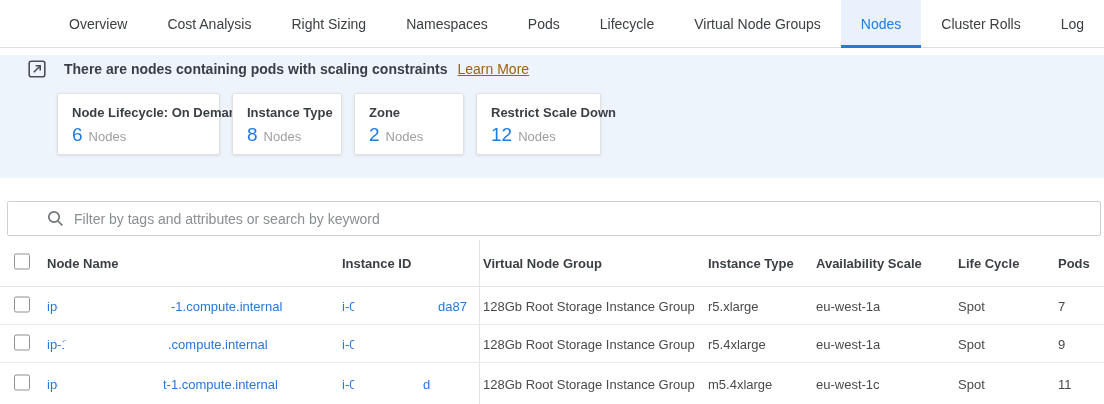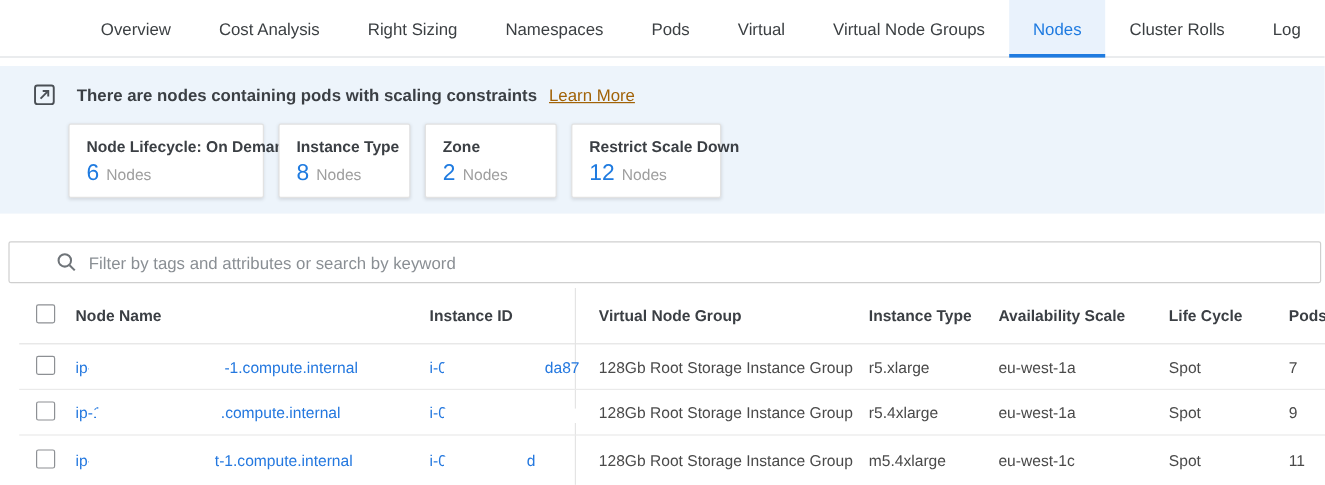--- a/index.html
+++ b/index.html
@@ -9,21 +9,21 @@
   
   .tabbar { display:flex; justify-content:flex-end; align-items:stretch;
             height:48px; border-bottom:1px solid #dcdfe3; background:#fff; }
   .tab { position:relative; display:flex; align-items:center; padding:0 20px;
          font-size:14px; color:#3c4043; cursor:pointer; white-space:nowrap; }
   .tab.active { background:#e9f2fc; color:#1f7be0; }
   .tab.active::after { content:""; position:absolute; left:0; right:0; bottom:-1px;
                        height:3px; background:#1f7be0; }
 
   
-  .banner { background:#edf4fb; height:123px; margin-top:7px; padding-top:13px; }
+  .banner { background:#edf4fb; height:123px; margin-top:7px; padding-top:3px; }
   .banner-msg { display:flex; align-items:center; padding-left:28px; height:22px; }
   .banner-icon { width:18px; height:18px; margin-right:18px; display:inline-flex; }
   .banner-text { font-size:14px; font-weight:700; color:#3b3f44; }
   .banner-link { font-size:14px; color:#a16207; text-decoration:underline;
                  margin-left:10px; cursor:pointer; }
   .cards { display:flex; margin:13px 0 0 57px; }
   .card { background:#fff; border:1px solid #e2e2e2; border-radius:2px;
           box-shadow:0 1px 3px rgba(0,0,0,.10); height:62px; margin-right:12px;
           padding:11px 14px 0 14px; }
   .card-title { font-size:13px; font-weight:700; color:#3b3f44; white-space:nowrap; }
@@ -34,21 +34,21 @@
   
   .filterbox { position:absolute; left:7px; top:201px; width:1094px; height:35px;
                border:1px solid #cfcfcf; border-radius:2px; background:#fff;
                display:flex; align-items:center;padding-left:26px; }
   .search-icon { margin:0 10px 0 13px; display:inline-flex; }
   .filterbox input { border:none; outline:none; flex:1; font-size:14px; color:#444;
                      font-family:"Liberation Sans", sans-serif; background:transparent; }
   .filterbox input::placeholder { color:#8a8f94; }
 
   
-  .table { position:absolute; left:0; top:240px; width:1104px; height:164px;padding-left:16px; }
+  .table { position:absolute; left:0; top:240px; width:1104px; height:164px; }
   .vsep { position:absolute; left:479px; top:0; width:1px; height:164px; background:#e4e4e4; }
   .trow { position:relative; width:1104px; }
   .thead { height:47px; border-bottom:1px solid #e3e3e3; }
   .tbody-row { height:38px; border-bottom:1px solid #eaeaea; }
   .tbody-row.last { height:41px; border-bottom:none; }
   .cell { position:absolute; top:50%; transform:translateY(-50%);
           font-size:13px; color:#4a4a4a; white-space:nowrap; }
   .thead .cell { font-weight:700; color:#3b3f44; }
   .c-check{left:14px}.c-name{left:47px; width:295px}.c-id{left:342px; width:137px}
   .c-vng{left:483px}.c-itype{left:708px}.c-az{left:816px}.c-life{left:958px}.c-pods{left:1058px}
@@ -60,21 +60,21 @@
 </style>
 </head>
 <body>
 
 <div class="tabbar">
   <div class="tab">Overview</div>
   <div class="tab">Cost Analysis</div>
   <div class="tab">Right Sizing</div>
   <div class="tab">Namespaces</div>
   <div class="tab">Pods</div>
-  <div class="tab">Virtual</div>
+  <div class="tab">Lifecycle</div>
   <div class="tab">Virtual Node Groups</div>
   <div class="tab active">Nodes</div>
   <div class="tab">Cluster Rolls</div>
   <div class="tab">Log</div>
 </div>
 
 <div class="banner">
   <div class="banner-msg">
     <span class="banner-icon">
       <svg width="18" height="18" viewBox="0 0 18 18">

